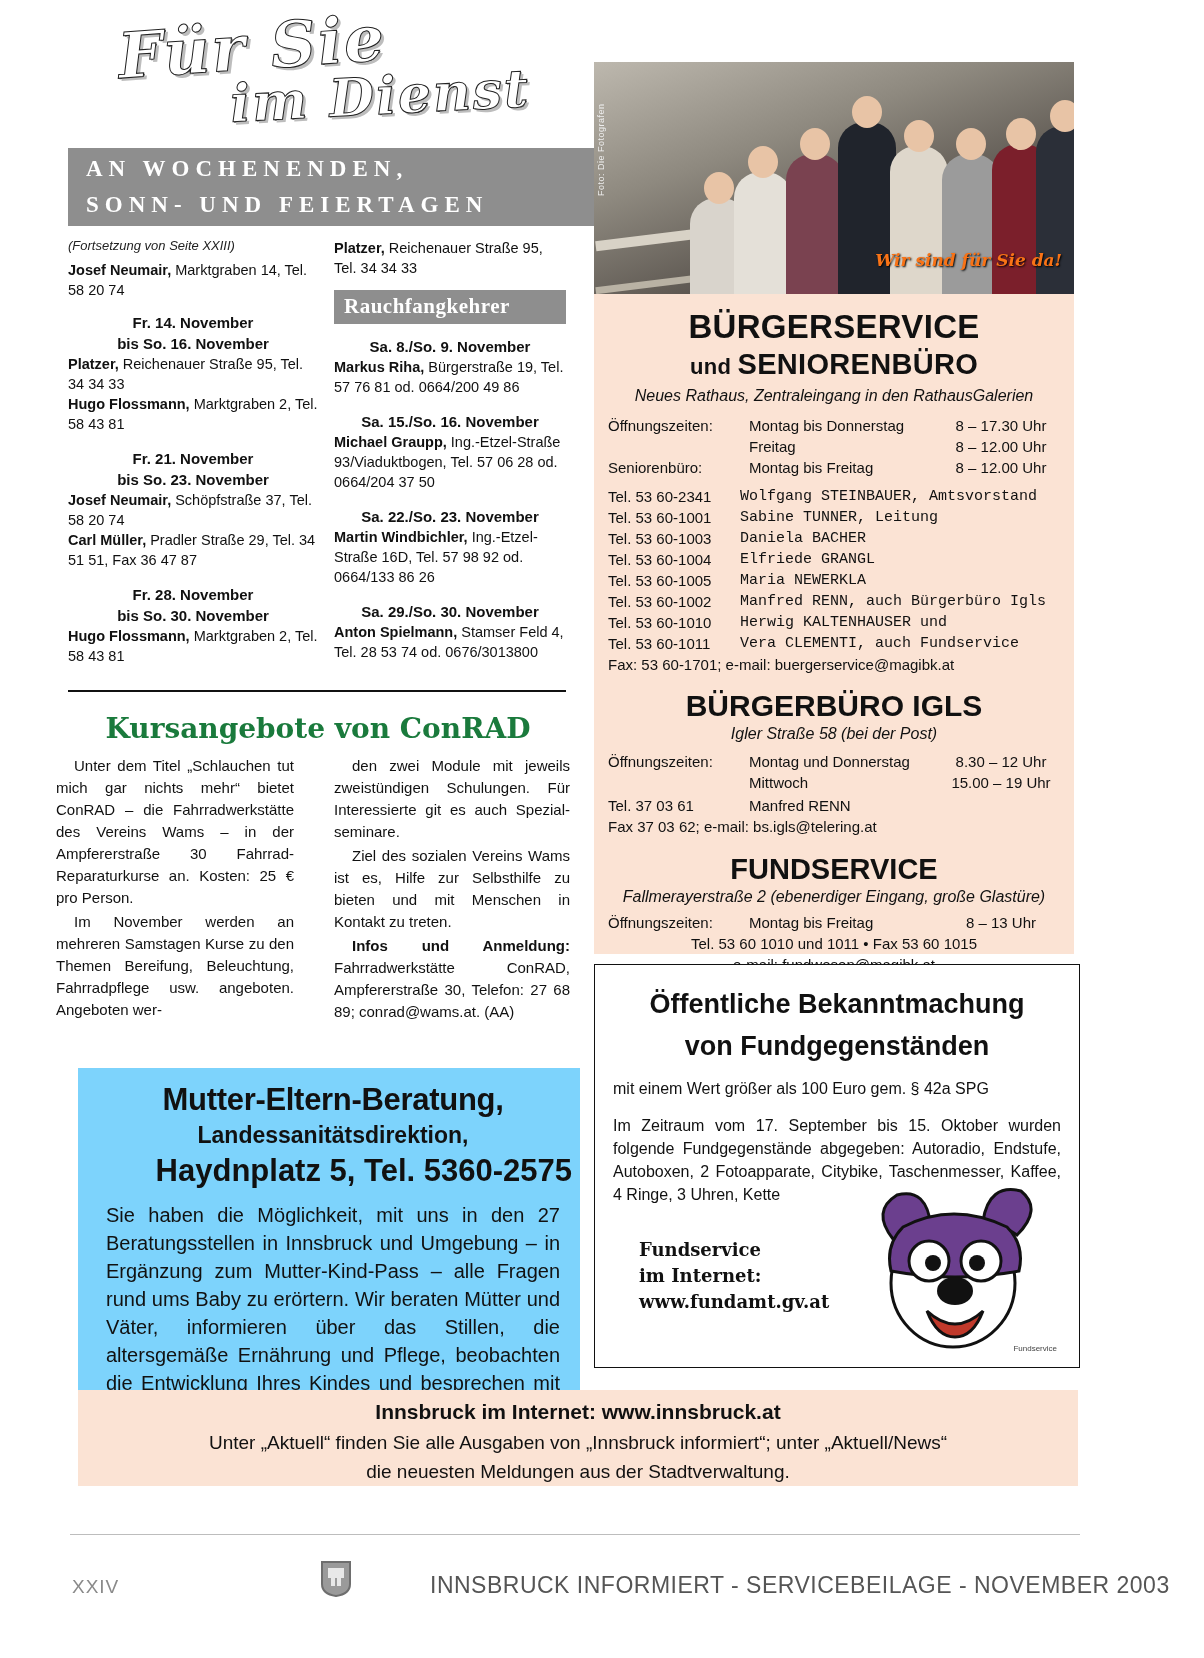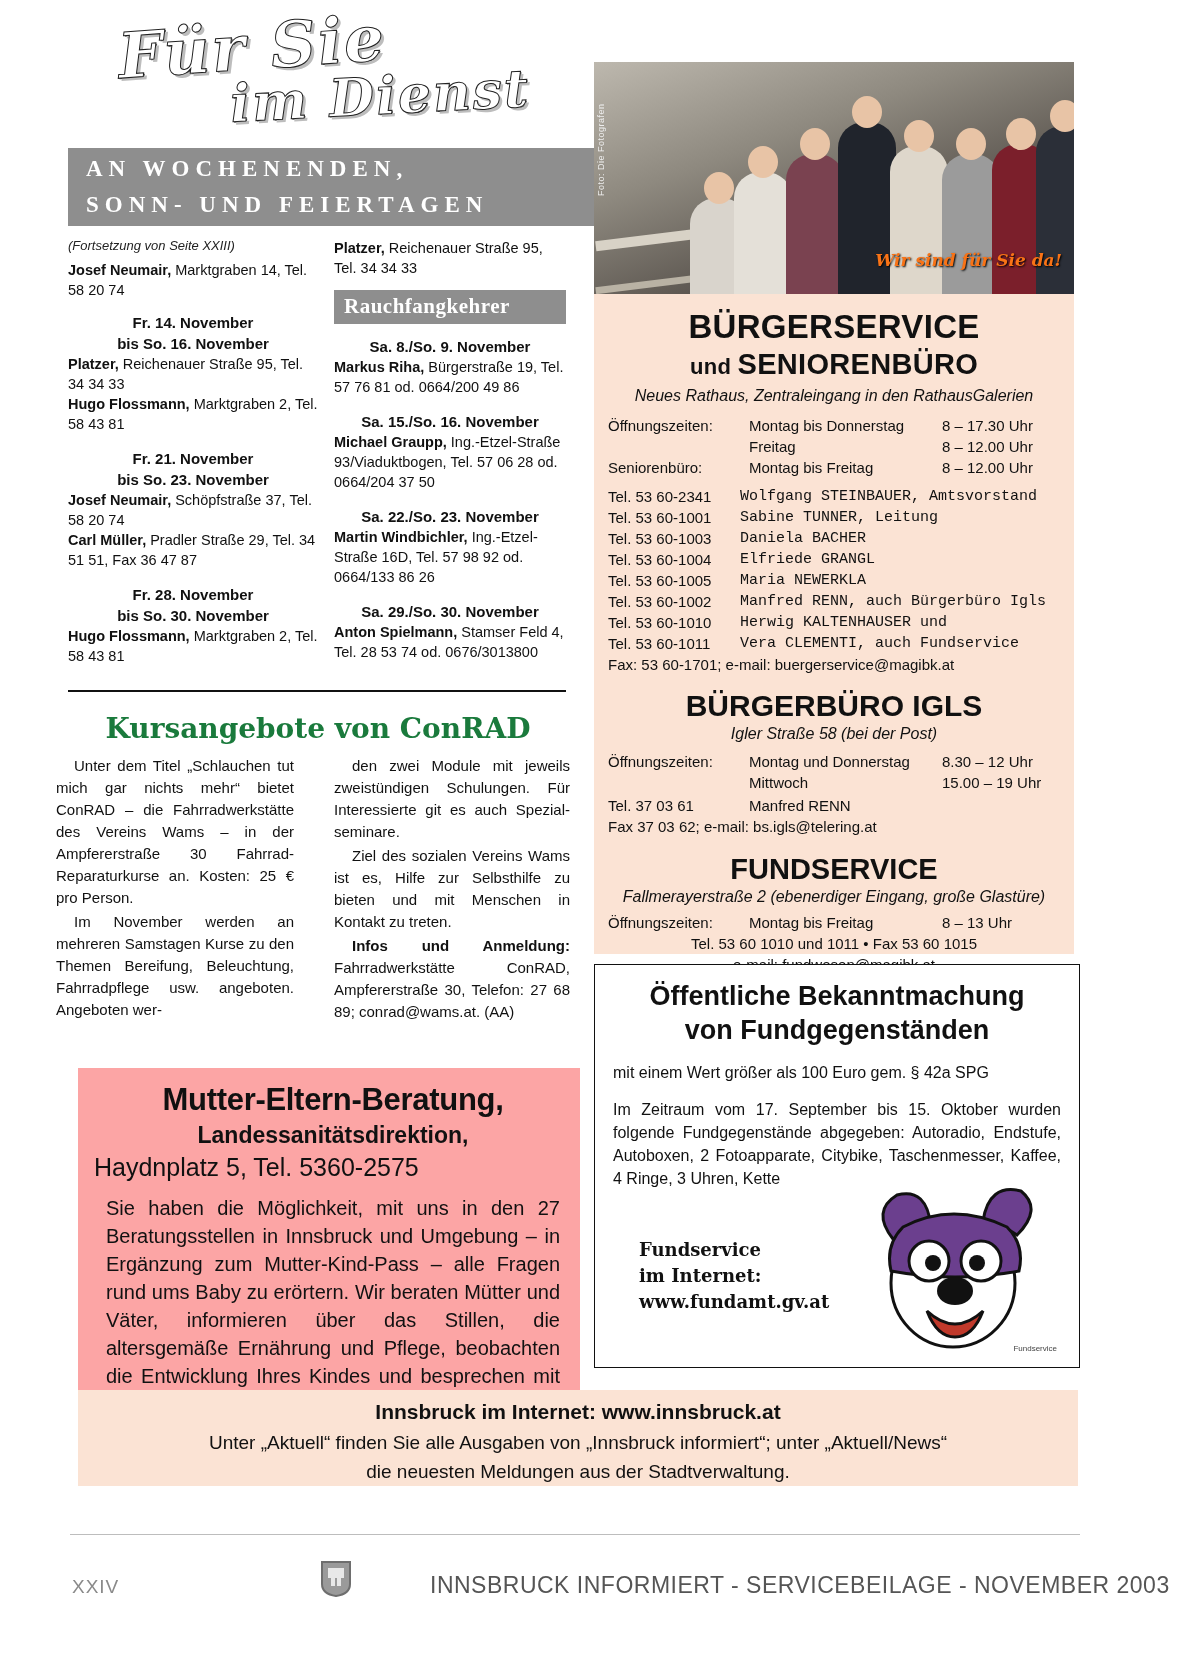--- a/index.html
+++ b/index.html
@@ -56,25 +56,25 @@
     font-family:"DejaVu Serif", serif;font-weight:bold;font-size:28px;color:#1a7a3c;
   }
   .conradA{position:absolute;left:56px;top:755px;width:238px;}
   .conradB{position:absolute;left:334px;top:755px;width:236px;}
   .just{text-align:justify;font-size:15px;line-height:22px;}
   .just p{margin:0 0 2px 0;text-indent:18px;}
 
   
   .mutter{
     position:absolute;left:78px;top:1068px;width:502px;height:364px;
-    background:#fca5a5;box-sizing:border-box;padding:14px 8px 10px 16px;
+    background:#7dd3fc;box-sizing:border-box;padding:14px 8px 10px 16px;
   }
   .mutter h2{margin:0;text-align:center;font-size:31px;font-weight:bold;letter-spacing:-.3px;}
   .mutter h3{margin:4px 0 0 0;text-align:center;font-size:23px;font-weight:bold;}
-  .mutter h4{margin:4px 0 12px 0;text-align:left;font-size:25px;font-weight:normal;}
+  .mutter h4{margin:4px 0 12px 0;text-align:right;font-size:31px;font-weight:bold;}
   .mutter p{margin:12px;text-align:justify;font-size:20px;line-height:28px;}
 
   
   .photobox{position:absolute;left:594px;top:62px;width:480px;height:232px;background:#2a2a2a;overflow:hidden;}
   .photobox .stair{position:absolute;inset:0;background:
      linear-gradient(160deg,#bdb8ae 0%,#8e897f 35%,#56504a 70%,#2e2a26 100%);}
   .photobox .rail{position:absolute;left:0;top:150px;width:480px;height:10px;background:#d8d2c6;transform:rotate(-7deg);}
   .photobox .rail2{position:absolute;left:0;top:196px;width:480px;height:7px;background:#b9b2a4;transform:rotate(-7deg);}
   .ppl{position:absolute;bottom:0;width:58px;background:#3a3f4a;border-radius:26px 26px 0 0;}
   .ppl .hd{position:absolute;top:-26px;left:50%;transform:translateX(-50%);width:30px;height:32px;border-radius:50%;background:#e8c4a6;}
@@ -92,37 +92,37 @@
     position:absolute;left:594px;top:294px;width:480px;height:660px;
     background:#fbe3d4;box-sizing:border-box;padding:14px 14px 10px 14px;
   }
   .orange h1{margin:0;text-align:center;font-size:33px;font-weight:bold;letter-spacing:.3px;}
   .orange h1.sub{font-size:29px;margin-top:2px;}
   .orange h1.sub span.small2{font-size:22px;}
   .orange .ital{text-align:center;font-style:italic;font-size:16px;margin:6px 0 10px 0;}
   .rowline{display:flex;font-size:15px;line-height:21px;gap:9px;}
   .rowline .c1{width:132px;flex:none;}
   .rowline .c2{flex:1;}
-  .rowline .c3{width:118px;flex:none;text-align:left;}
+  .rowline .c3{width:118px;flex:none;text-align:center;}
   .rowline .c2b{flex:1;}
   .tellist{margin-top:8px;font-size:15px;line-height:21px;}
   .tellist .r{display:flex;}
   .tellist .r .a{width:132px;flex:none;}
   .tellist .r .b{flex:1;font-family:Liberation Mono, monospace;}
   .orange h2{margin:14px 0 2px 0;text-align:center;font-size:30px;font-weight:bold;}
   .orange h3{margin:16px 0 2px 0;text-align:center;font-size:29px;font-weight:bold;}
   .fs-line{font-size:15px;line-height:21px;}
   .centerline{text-align:center;font-size:15px;line-height:21px;}
 
   
   .fundbox{
     position:absolute;left:594px;top:964px;width:486px;height:404px;
     border:1px solid #111;box-sizing:border-box;padding:14px 18px;background:#fff;
   }
-  .fundbox h2{margin:0;text-align:center;font-size:27px;font-weight:bold;line-height:34px;}
+  .fundbox h2{margin:8px;text-align:center;font-size:27px;font-weight:bold;line-height:34px;}
   .fundbox p{font-size:16px;line-height:23px;margin:14px 0 0 0;text-align:justify;}
   .fundweb{position:absolute;left:44px;bottom:52px;font-size:18px;font-weight:bold;line-height:26px;
            font-family:"DejaVu Serif",serif;}
   .dog{position:absolute;right:18px;bottom:10px;width:220px;height:170px;}
   .dogsig{position:absolute;right:22px;bottom:14px;font-size:8px;color:#444;}
 
   
   .banner{
     position:absolute;left:78px;top:1390px;width:1000px;height:96px;background:#fbe3d4;
     box-sizing:border-box;padding:10px 0;text-align:center;

